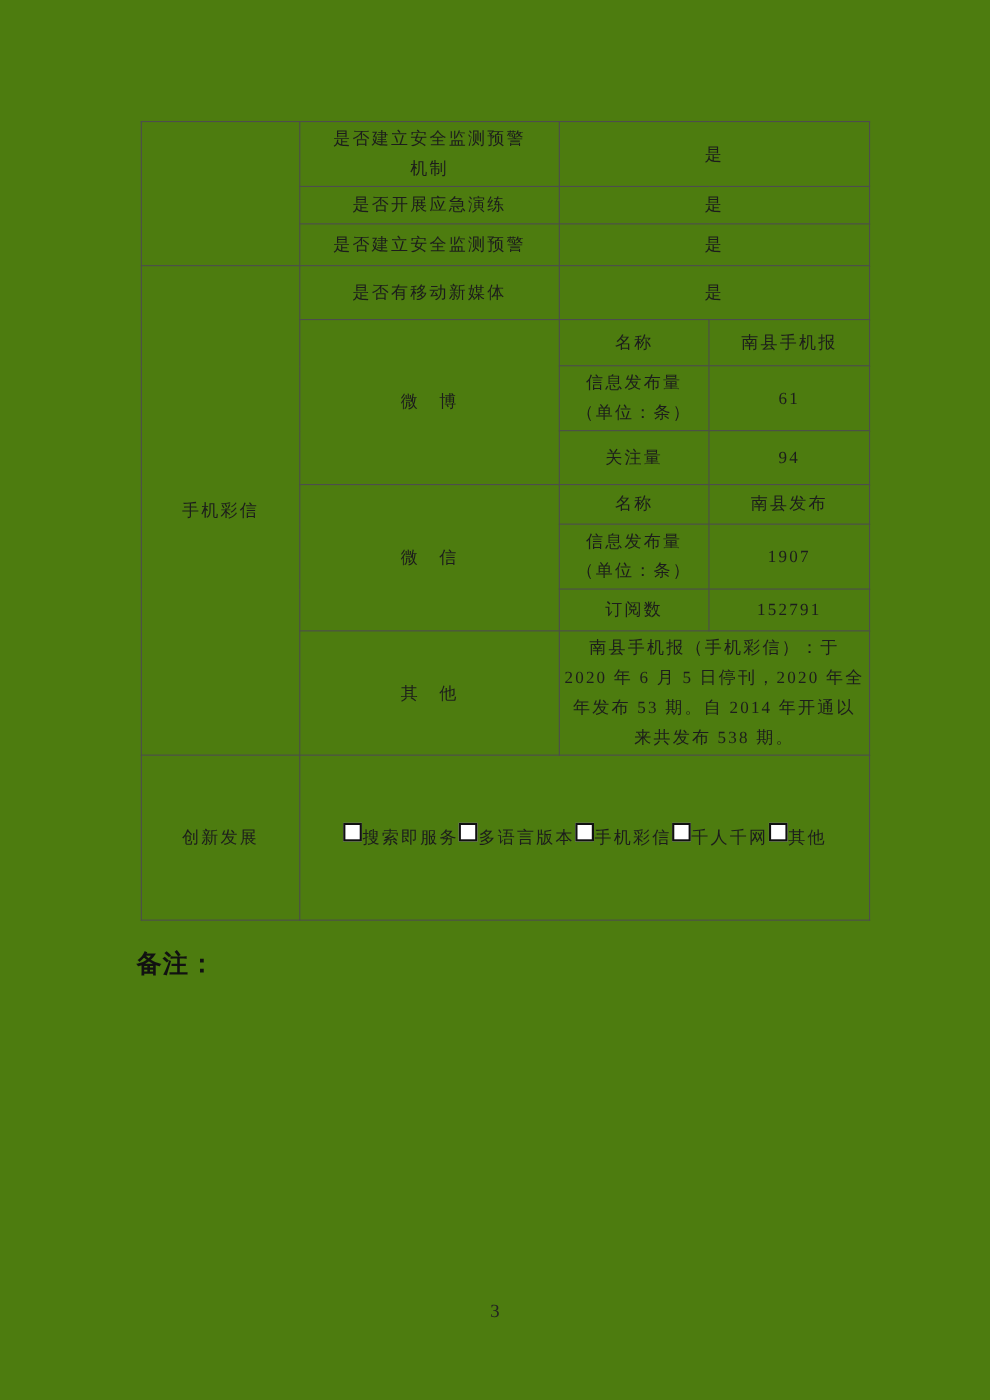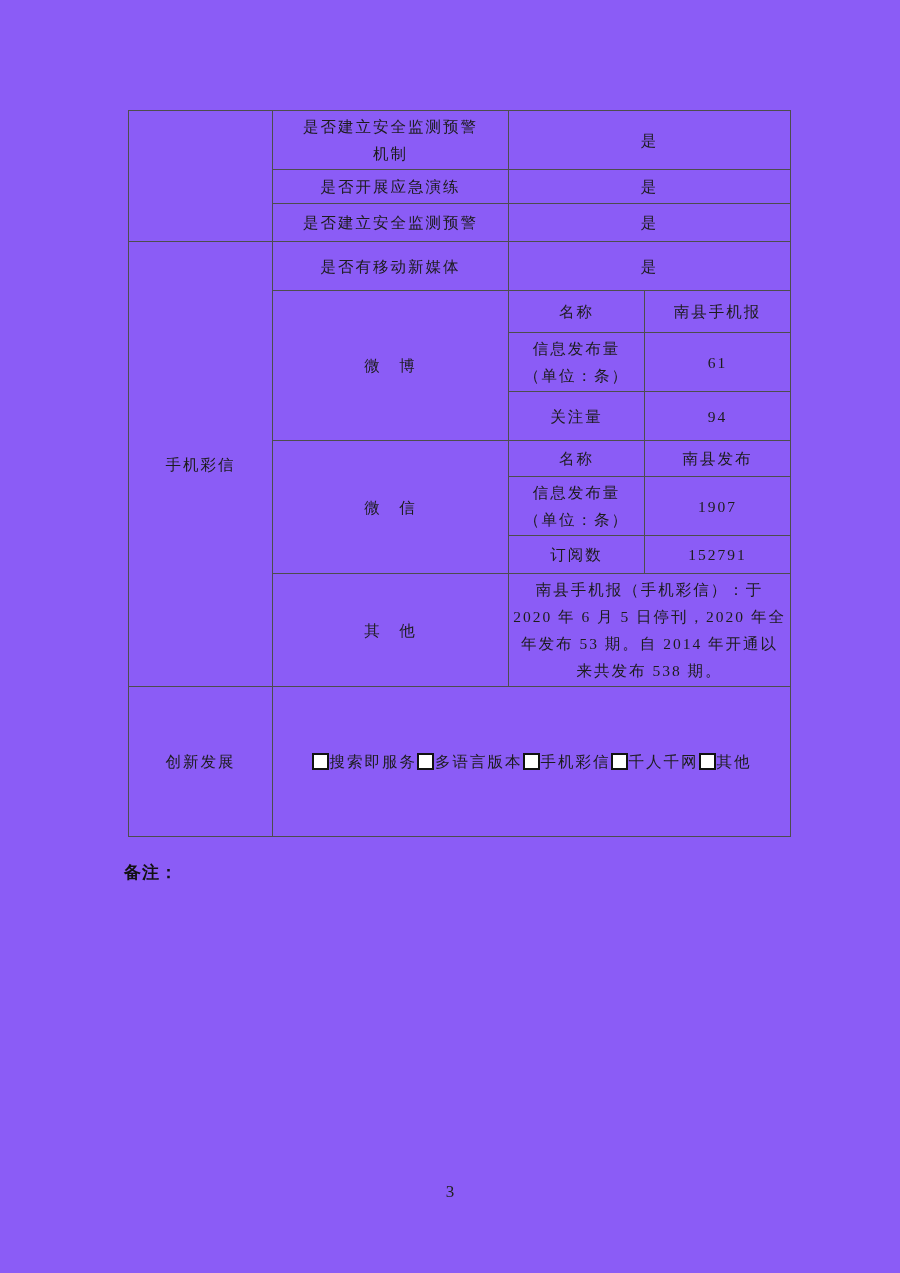--- a/index.html
+++ b/index.html
@@ -1,20 +1,20 @@
 <!DOCTYPE html>
 <html><head>
 <meta charset="utf-8">
 <style>
   html, body { margin: 0; padding: 0; background: #ffffff; }
   .page {
     position: relative;
     width: 900px;
     height: 1273px;
-    background: #8b5cf6;
+    background: #4d7c0f;
     font-family: "Liberation Serif", "DejaVu Serif", serif;
     color: #1c1c1c;
     overflow: hidden;
   }
   table.report {
     position: absolute;
     left: 128px;
     top: 110px;
     width: 662px;
     border-collapse: collapse;
@@ -38,35 +38,35 @@
     padding: 4px 2px;
   }
   td.innov-cell { letter-spacing: 1.5px; padding: 0 6px; }
   .cb-line {
     display: flex;
     justify-content: center;
     align-items: center;
     flex-wrap: nowrap;
     white-space: nowrap;
   }
-  .cb-option { display: inline-flex; align-items: center; }
+  .cb-option { display: inline-flex; align-items: flex-start; }
   .cb-box {
     display: inline-block;
     width: 13px;
     height: 13px;
     border: 2px solid #111111;
     background: #ffffff;
     margin-right: 1px;
     flex: none;
   }
   .notes {
     position: absolute;
     left: 124px;
     top: 861px;
-    font-size: 17px;
+    font-size: 23px;
     font-weight: bold;
     letter-spacing: 1px;
     color: #111111;
   }
   .page-num {
     position: absolute;
     left: 0;
     top: 1182px;
     width: 100%;
     text-align: center;

